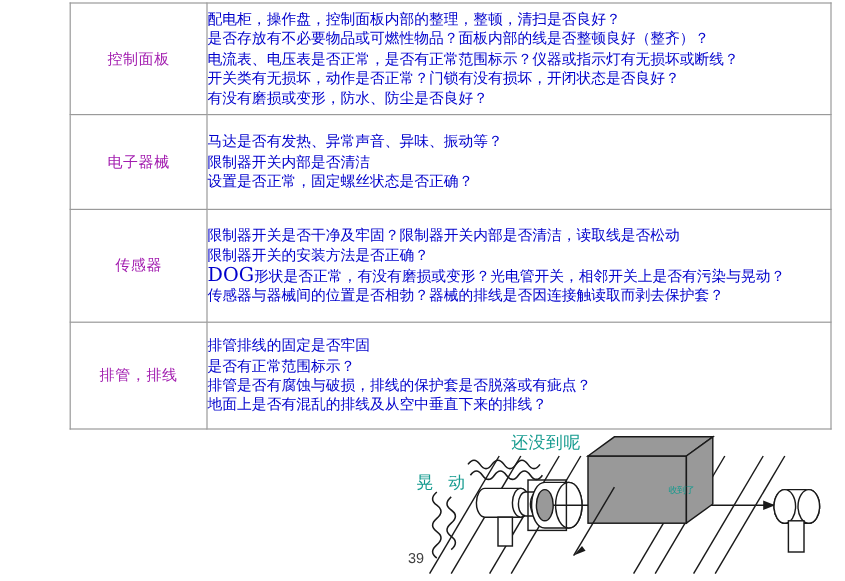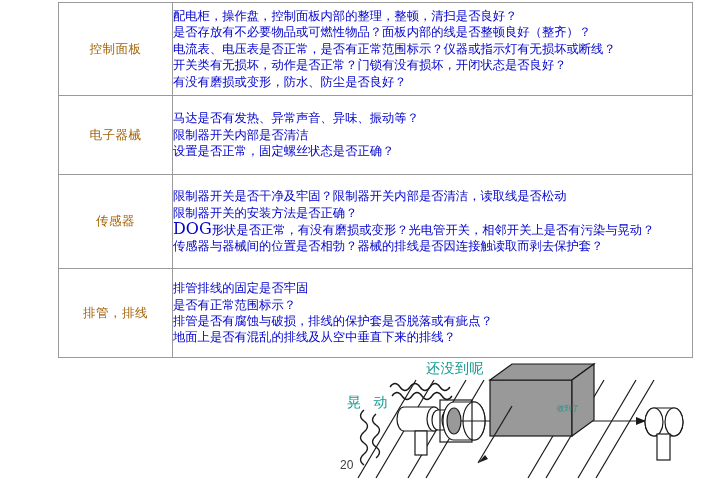--- a/index.html
+++ b/index.html
@@ -33,21 +33,21 @@
     width: 113px;
     text-align: center;
     vertical-align: middle;
   }
   td.items-cell {
     width: 519px;
     vertical-align: middle;
     padding: 3px 4px 3px 9px;
   }
   .cat-label {
-    color: #a16207;
+    color: #a21caf;
     font-size: 12.5px;
     letter-spacing: 0.5px;
     line-height: 1.3;
   }
   .item-line {
     color: #0000CC;
     font-size: 12.3px;
     line-height: 16.4px;
     white-space: nowrap;
   }
@@ -162,21 +162,21 @@
         <div class="item-line">排管排线的固定是否牢固</div>
         <div class="item-line">是否有正常范围标示？</div>
         <div class="item-line">排管是否有腐蚀与破损，排线的保护套是否脱落或有疵点？</div>
         <div class="item-line">地面上是否有混乱的排线及从空中垂直下来的排线？</div>
       </td>
     </tr>
 
   </tbody>
 </table>
 
-<div id="page-number">20</div>
+<div id="page-number">39</div>
 
 <div id="diagram">
 
   <svg width="374" height="126" viewBox="0 0 374 126">
     <g stroke="#1a1a1a" fill="none" stroke-width="1.2">
 
       <g>
         <line x1="28" y1="120" x2="86" y2="22"></line>
         <line x1="46" y1="120" x2="104" y2="22"></line>
         <line x1="78" y1="120" x2="136" y2="22"></line>

